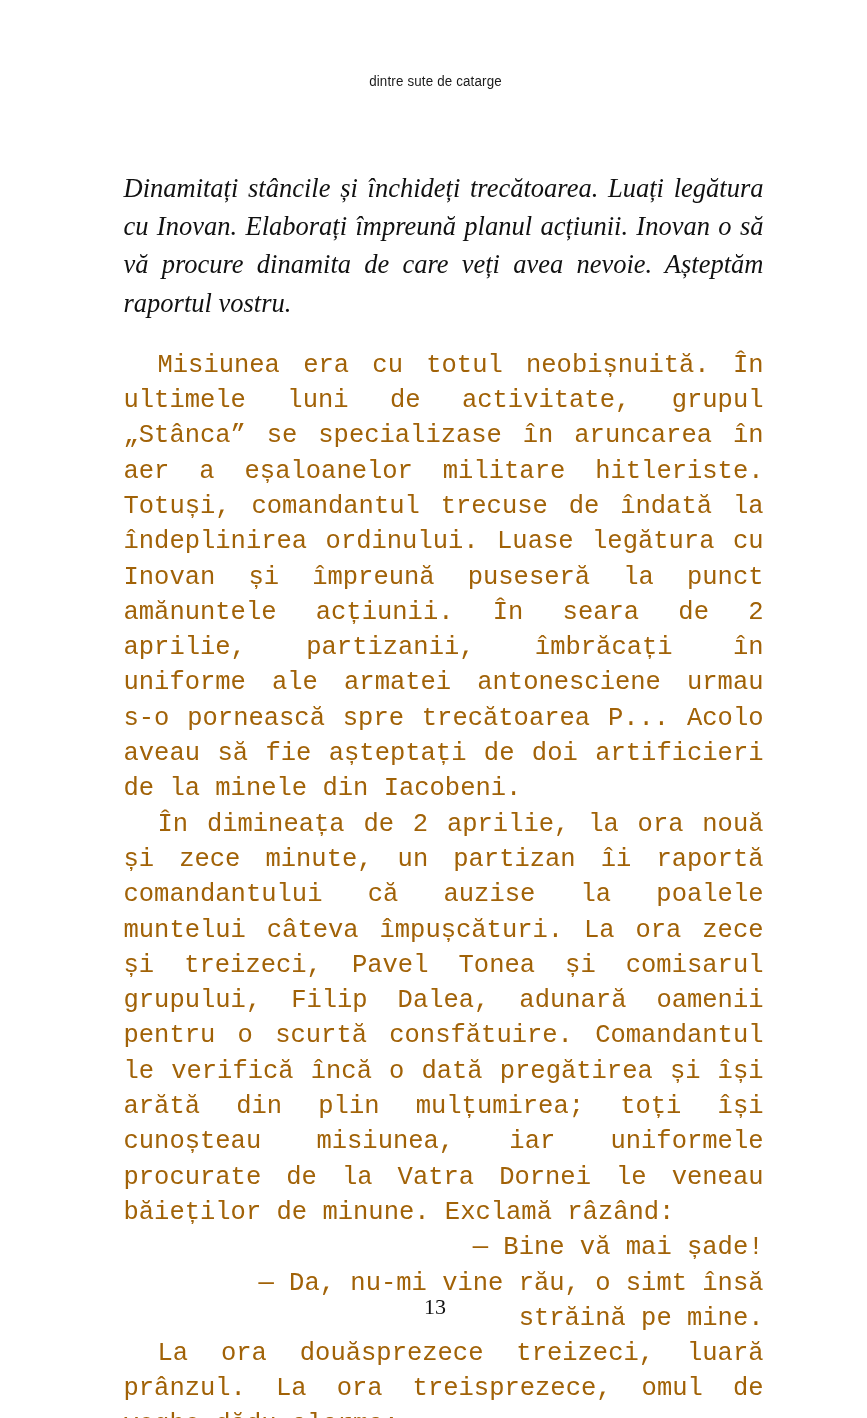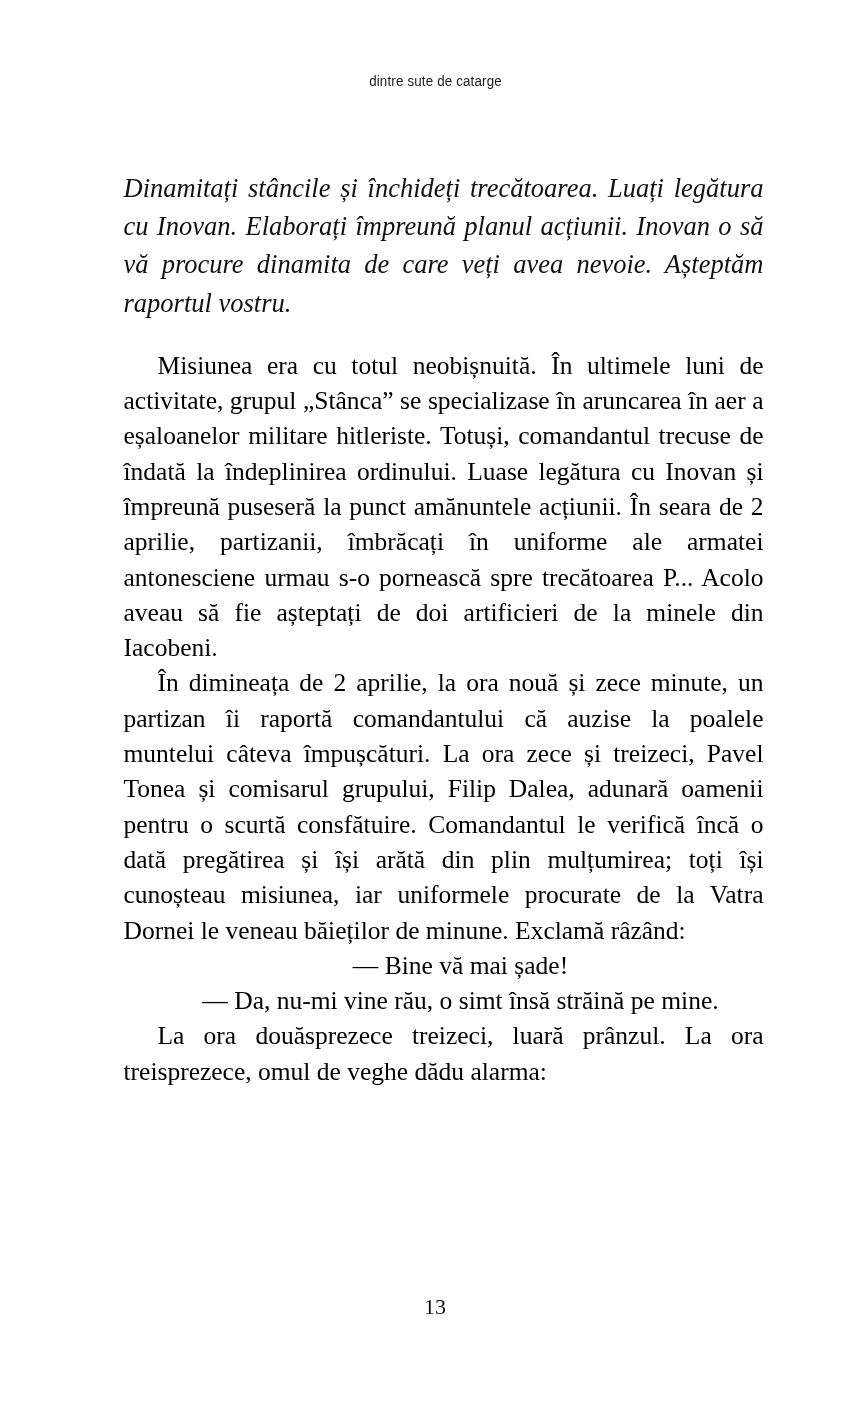--- a/index.html
+++ b/index.html
@@ -49,38 +49,38 @@
     font-size: 26.5px;
     line-height: 38.2px;
     text-align: justify;
     text-justify: inter-word;
     margin: 0 0 26px 0;
     color: #111111;
     hyphens: none;
   }
 
   .body-par {
-    font-family: Liberation Serif, serif;
+    font-family: Liberation Mono, monospace;
     font-size: 25.5px;
     line-height: 35.3px;
     text-align: justify;
     text-justify: inter-word;
     margin: 0;
     text-indent: 34px;
-    color: #000000;
+    color: #a16207;
     hyphens: none;
   }
 
   .body-par.last-line-left {
     text-align-last: left;
   }
 
   
   .body-par.short {
-    text-align: center;
+    text-align: right;
   }
 
   
   .folio {
     position: absolute;
     top: 1294px;
     left: 0;
     width: 867px;
     text-align: center;
     font-family: "Liberation Serif", "DejaVu Serif", serif;

